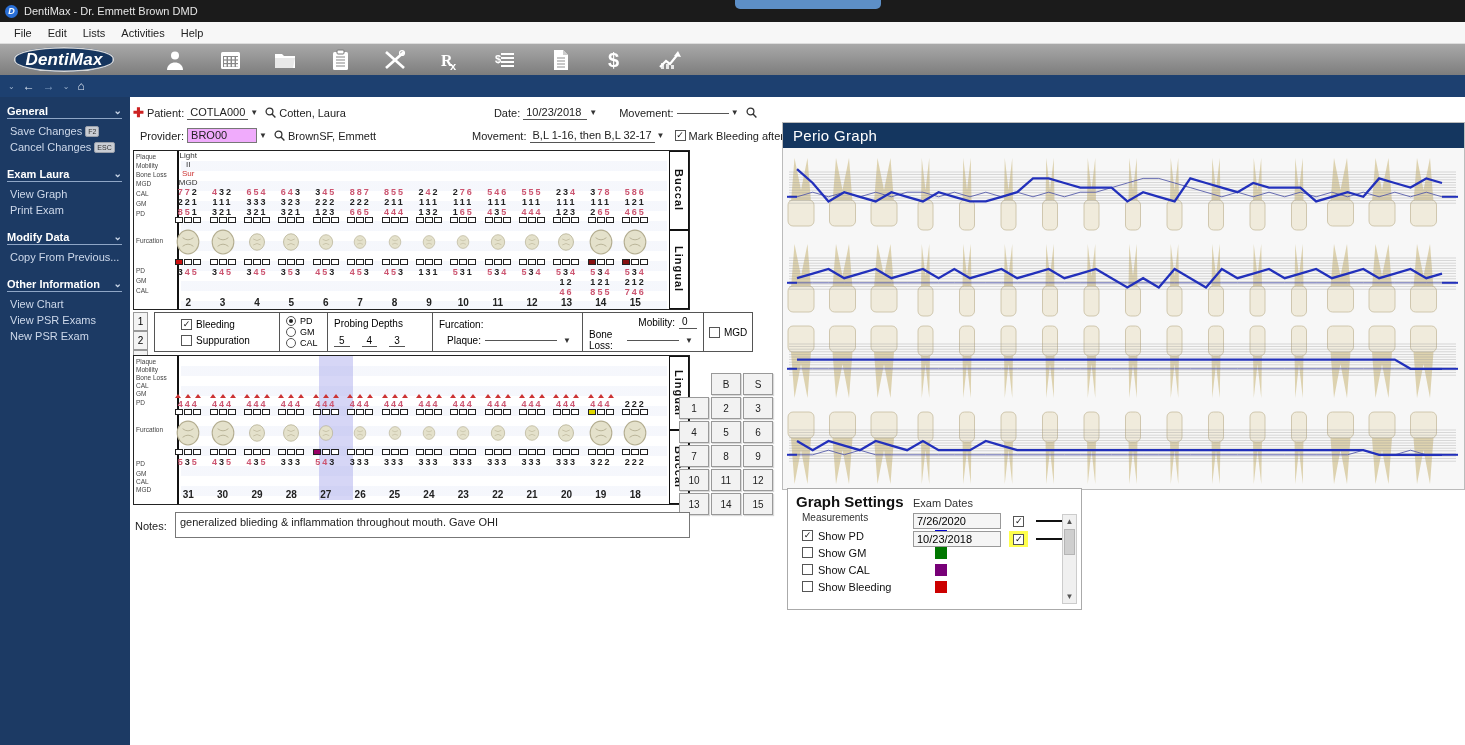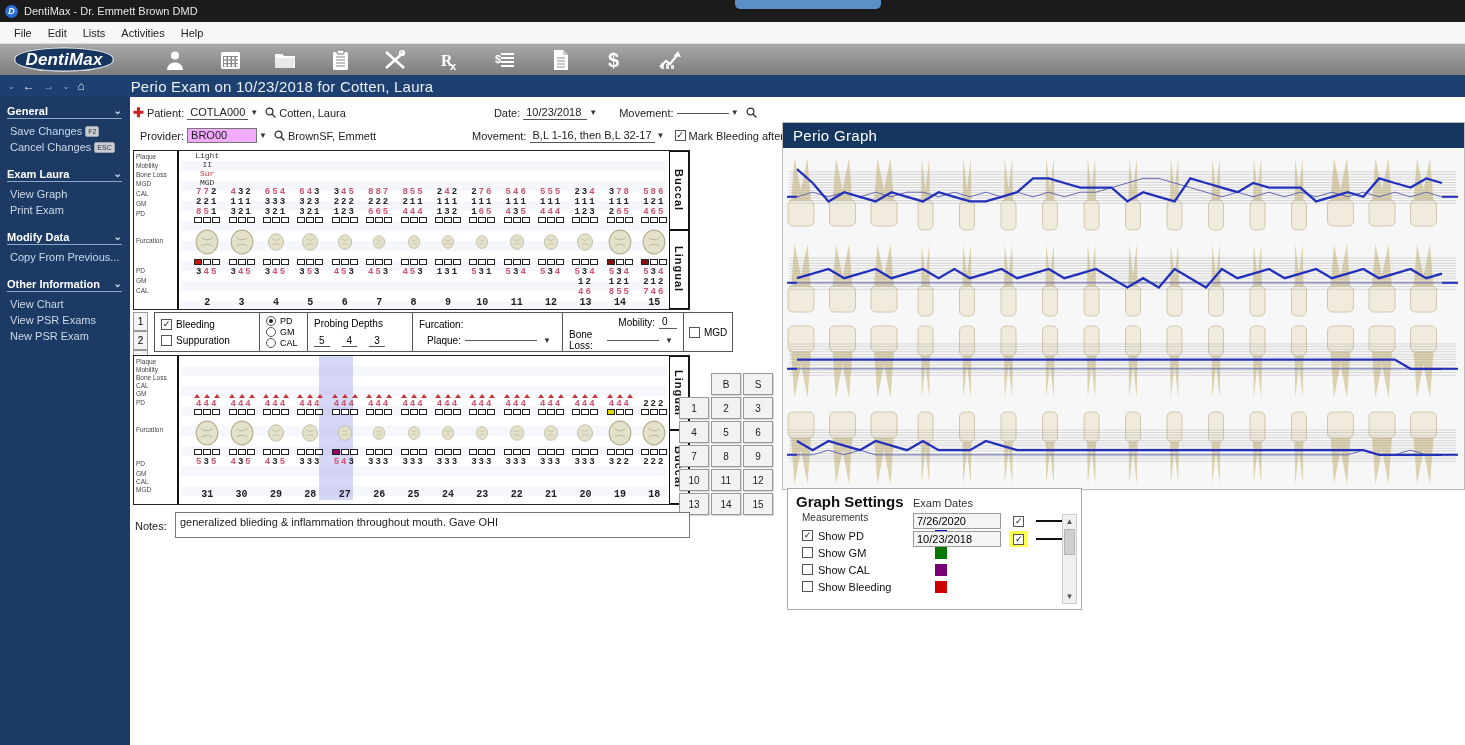--- a/index.html
+++ b/index.html
@@ -54,21 +54,21 @@
     align-items:center; justify-content:center; font-size:9px; color:#111; line-height:1; }
   .cb.on::before { content:"✓"; }
   .rb { width:10px; height:10px; border:1px solid #555; border-radius:50%; display:inline-block; position:relative; background:#fff; }
   .rb.on::after { content:""; position:absolute; left:2px; top:2px; width:4px; height:4px; border-radius:50%; background:#222; }
 
   
   .chartbox { position:absolute; background:#fff; }
   .rowlabels { position:absolute; left:0; top:0; width:45px; height:100%; font-size:6.5px; color:#444;
     border-right:2px solid #111; }
   .rowlabels div { position:absolute; left:2px; white-space:nowrap; }
-  .chart-cols { position:absolute; left:56px; top:0; display:flex;font-family:Liberation Mono, monospace; }
+  .chart-cols { position:absolute; left:37px; top:0; display:flex; }
   .tcol { width:34.4px; position:relative; display:flex; flex-direction:column; align-items:center; }
   .trip { height:10px; font-size:9px; font-weight:bold; letter-spacing:2px; color:#222; white-space:nowrap; }
   .trip .hi { color:#cc5570; }
   .strip { height:8px; display:flex; gap:1px; }
   .strip b { width:8px; height:6px; border:1px solid #222; background:#fff; display:block; }
   .ticks { height:5px; display:flex; gap:4px; }
   .ticks i { width:0; height:0; border-left:3px solid transparent; border-right:3px solid transparent; border-bottom:4px solid #c33; }
   .tnum { font-size:10px; font-weight:bold; color:#222; }
   .sidelab { position:absolute; right:0; top:0; width:20px; height:100%; display:flex; flex-direction:column; }
   .sidelab .sl { flex:1; border:1.5px solid #111; background:#fff; display:flex; align-items:center; justify-content:center; }
@@ -248,21 +248,20 @@
         </div>
       </div>
   </div>
 
   <div class="navbar">
     <span class="nav-ic small">⌄</span>
     <span class="nav-ic">←</span>
     <span class="nav-ic fwd">→</span>
     <span class="nav-ic small">⌄</span>
     <span class="nav-ic">⌂</span>
-    <span class="page-title">Perio Exam on 10/23/2018 for Cotten, Laura</span>
   </div>
 
   <div class="sidebar" id="sidebar">
       <div class="sb-sec">
         <div class="sb-head">
           <span>General</span>
           <span class="chev">⌄</span>
         </div>
         <div class="sb-item">
           <span>Save Changes</span> 
@@ -786,21 +785,21 @@
 
     <div class="cpanel">
       <div class="cp-keypad" id="cp-keypad">
           <div>1</div>
           <div>2</div>
           <div>3</div>
           <div>6</div>
           <div>5</div>
           <div>4</div>
         </div>
-      <div class="cp-group" style="margin-left:6px;">
+      <div class="cp-group" style="margin-left:6px;padding-left:20px;">
         <div class="cp-sec" style="width:105px;">
           <div class="cp-row">
               <span class="cb on"></span>
               <span>Bleeding</span>
             </div>
           <div class="cp-row">
               <span class="cb"></span>
               <span>Suppuration</span>
             </div>
         </div>

